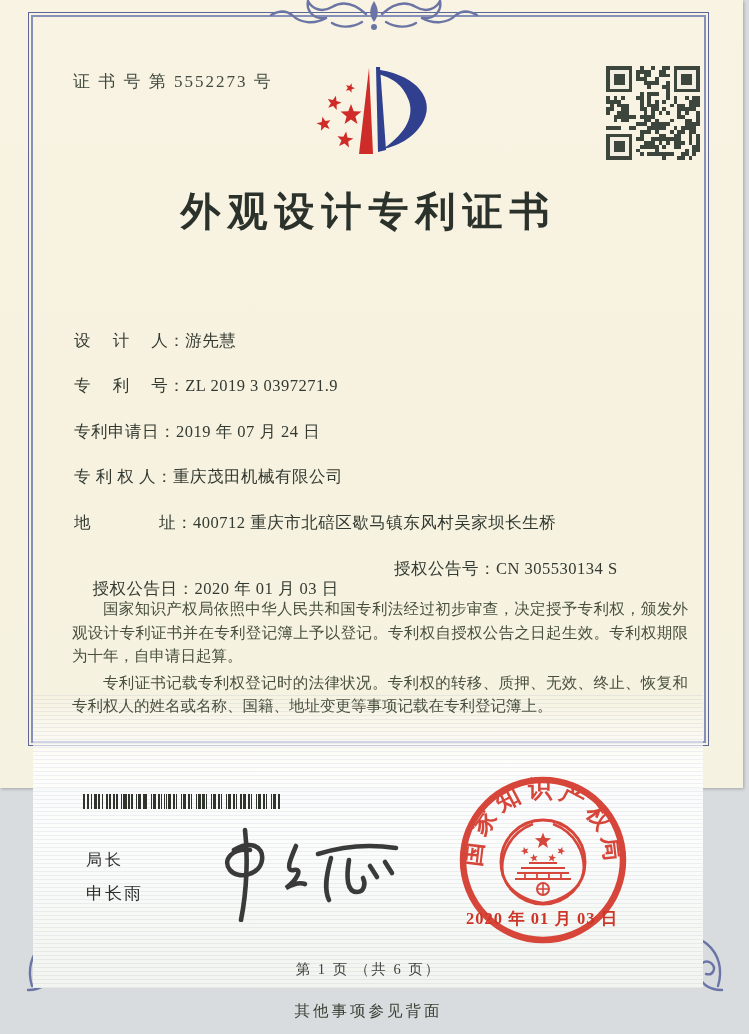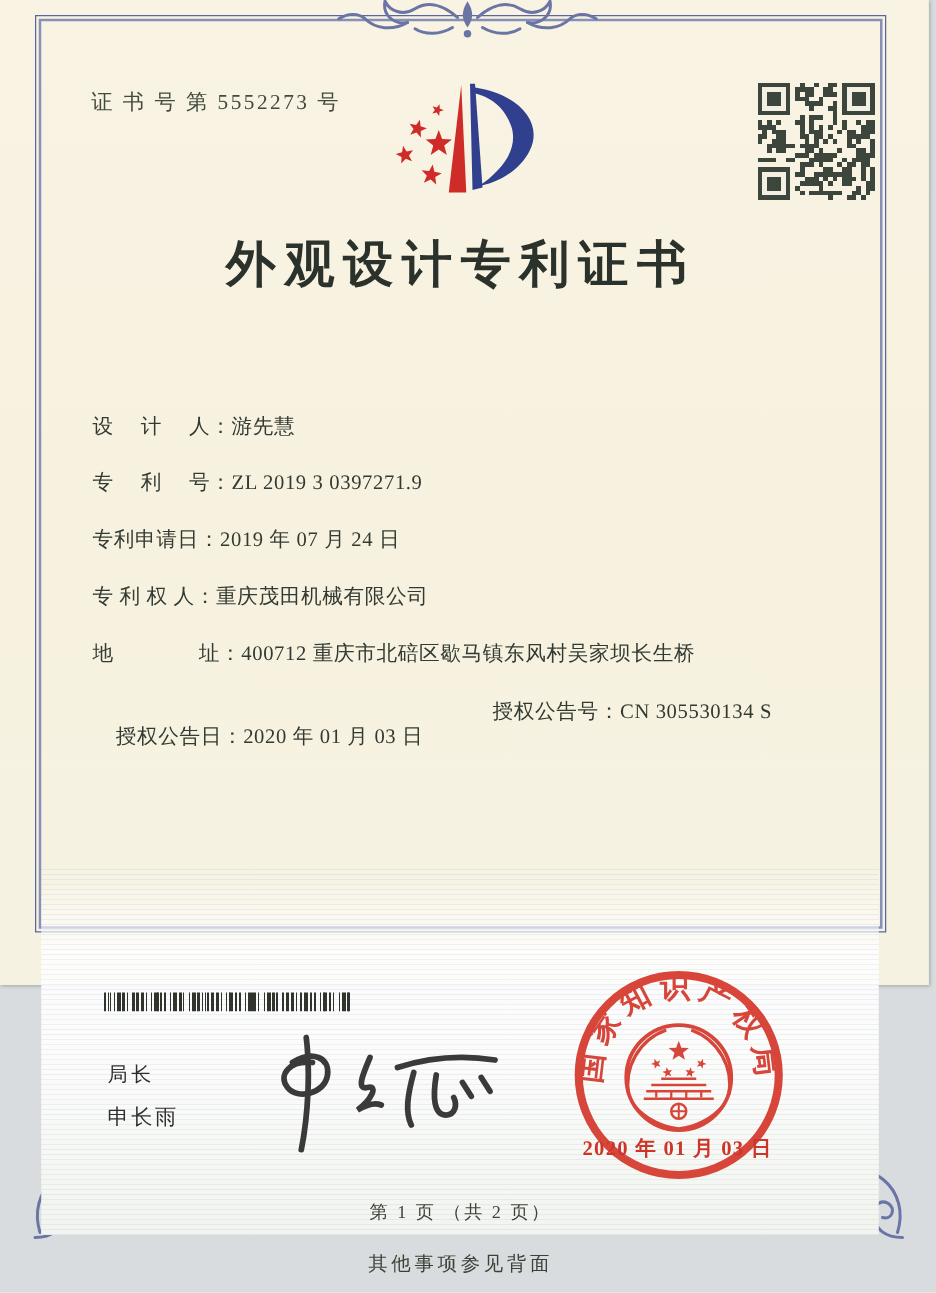--- a/index.html
+++ b/index.html
@@ -370,20 +370,24 @@
   <div class="field-row" style="top:330px"><span class="lbl">设　 计　 人：</span><span>游先慧</span></div>
   <div class="field-row" style="top:375px"><span class="lbl">专　 利　 号：</span><span>ZL 2019 3 0397271.9</span></div>
   <div class="field-row" style="top:421px"><span class="lbl">专利申请日：</span><span>2019 年 07 月 24 日</span></div>
   <div class="field-row" style="top:466px"><span class="lbl">专 利 权 人：</span><span>重庆茂田机械有限公司</span></div>
   <div class="field-row" style="top:512px"><span class="lbl">地　　　　址：</span><span>400712 重庆市北碚区歇马镇东风村吴家坝长生桥</span></div>
   <div class="field-row" style="top:558px">
     <span class="lbl">授权公告日：</span><span>2020 年 01 月 03 日</span>
     <span class="grant-no"><span>授权公告号：</span><span>CN 305530134 S</span></span>
   </div>
 
+  <div class="paras">
+    <p>国家知识产权局依照中华人民共和国专利法经过初步审查，决定授予专利权，颁发外观设计专利证书并在专利登记簿上予以登记。专利权自授权公告之日起生效。专利权期限为十年，自申请日起算。</p>
+    <p>专利证书记载专利权登记时的法律状况。专利权的转移、质押、无效、终止、恢复和专利权人的姓名或名称、国籍、地址变更等事项记载在专利登记簿上。</p>
+  </div>
 
   <div class="barcode"></div>
 
   <div class="director-title">局长</div>
   <div class="director-name">申长雨</div>
 
   <svg class="signature" viewBox="0 0 208 100">
     <g fill="none" stroke="#2a2a2a" stroke-width="4.6" stroke-linecap="round" opacity=".92">
       <path d="M36,28 C52,18 66,24 64,38 C62,53 40,58 32,48 C24,38 34,26 52,28"></path>
       <path d="M47,8 C50,33 49,68 43,98"></path>
@@ -417,16 +421,16 @@
           <path d="M-14,1 L14,1 M-22,6 L22,6 M-26,11 L26,11 M-28,17 L28,17" stroke-width="2"></path>
           <path d="M-18,11 L-18,16 M-6,11 L-6,17 M6,11 L6,17 M18,11 L18,16" stroke-width="1.8"></path>
           <circle cx="0" cy="27" r="6" stroke-width="2"></circle>
           <path d="M-6,27 L6,27 M0,21 L0,33" stroke-width="1.6"></path>
         </g>
       </g>
     </svg>
     <div class="seal-date">2020 年 01 月 03 日</div>
   </div>
 
-  <div class="page-num">第 1 页 （共 2 页）</div>
+  <div class="page-num">第 1 页 （共 6 页）</div>
   <div class="back-note">其他事项参见背面</div>
 
 </div>
 
 </body></html>

